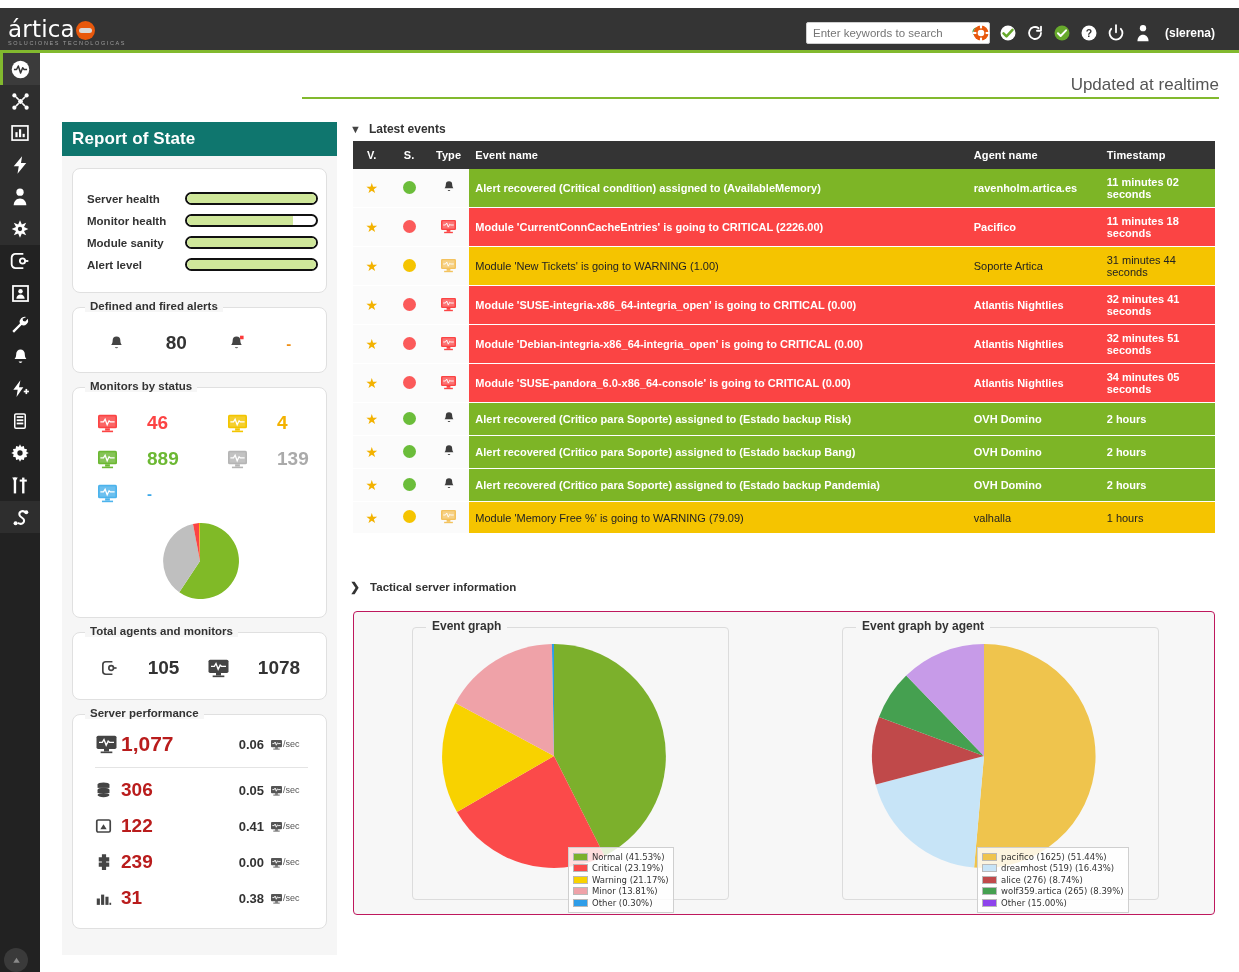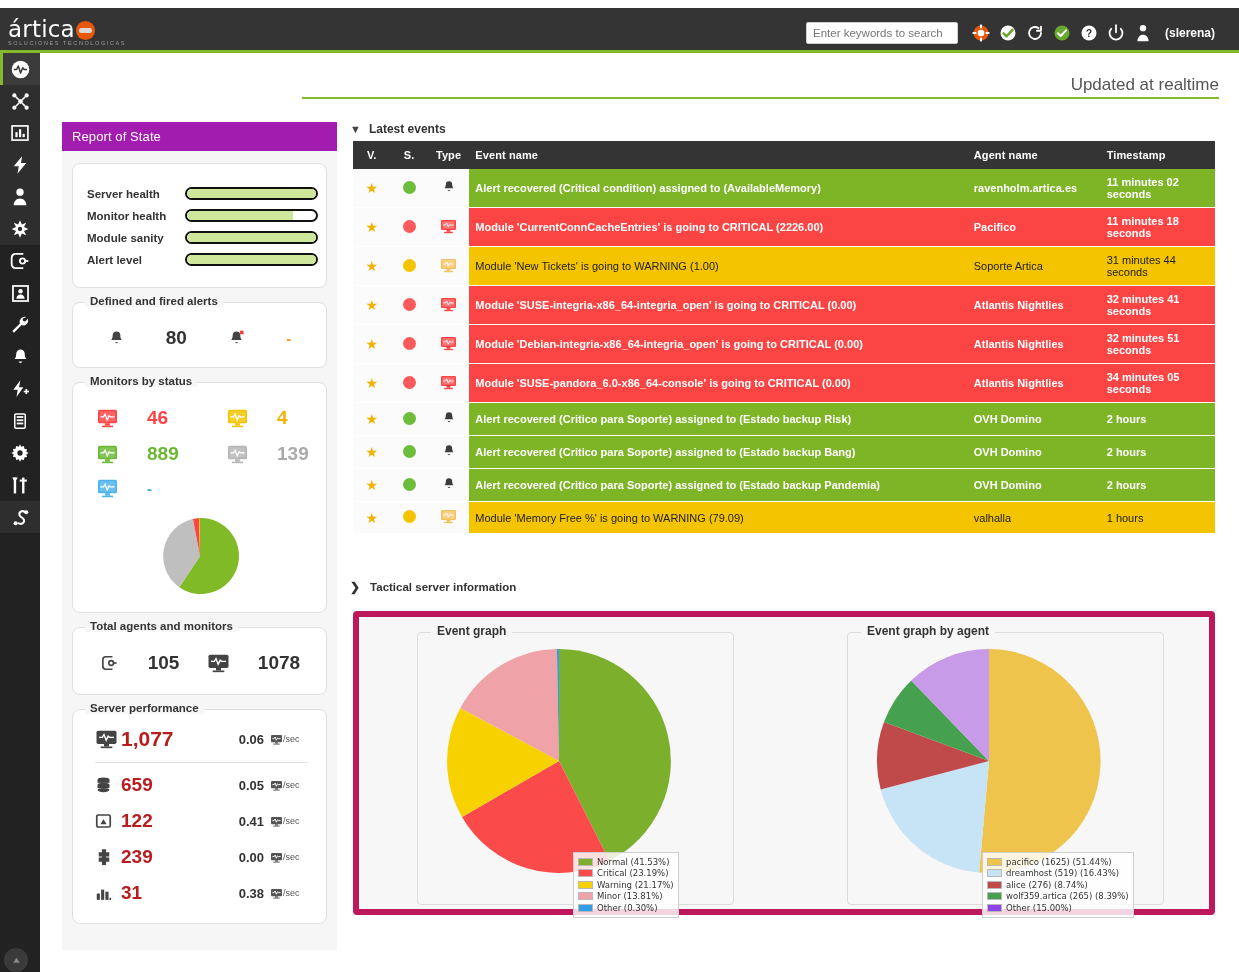--- a/index.html
+++ b/index.html
@@ -28,21 +28,21 @@
   }
   .logo-ball:after {
     content:""; position:absolute; left:3px; top:7px; width:13px; height:5px;
     border-radius:3px; background:#d9d9d9;
   }
   .logo-sub {
     font-size: 5.5px; color: #9d9d9d; letter-spacing: 1.6px; margin-top: -2px;
     font-family: "Liberation Sans", sans-serif;
   }
   .searchbox {
-    position: absolute; left: 806px; top: 14px; width: 152px; height: 22px;
+    position: absolute; left: 806px; top: 14px; width: 184px; height: 22px;
     background: #fff; border: 1px solid #cfcfcf; border-radius: 2px;
     display: flex; align-items: center; padding: 0 4px 0 6px;
   }
   .searchbox input {
     border: none; outline: none; flex: 1; font-size: 11.5px; color: #888;
     font-family: "Liberation Sans", sans-serif; background: transparent;
   }
   .hdr-icons {
     position: absolute; left: 972px; top: 14px; height: 22px;
     display: flex; align-items: center; gap: 9px;
@@ -91,21 +91,21 @@
   .tab-underline {
     position:absolute; left:262px; top:44px; width:917px; height:2px;
     background:#82b92e;
   }
 
   
   .ros {
     position:absolute; left:22px; top:69px; width:275px;
   }
   .ros-head {
-    background:#a21caf; color:#fff; font-size:13px; font-weight:normal;
+    background:#0f766e; color:#fff; font-size:17px; font-weight:bold;
     padding:7px 10px; letter-spacing:.1px;
   }
   .ros-body { background:#f6f6f6; padding:12px 10px 12px 10px; }
   .fieldset {
     border:1px solid #e0e0e0; border-radius:8px; background:#fff;
     padding:10px 8px 12px 8px; margin-bottom:14px; position:relative;
   }
   .fieldset > legend, .fs-title {
     font-size:11.5px; font-weight:bold; color:#333;
     position:absolute; top:-8px; left:12px; background:#f6f6f6; padding:0 5px;
@@ -191,21 +191,21 @@
   
   .tsi {
     position:absolute; left:310px; top:527px;
     font-size:11.5px; font-weight:bold; color:#333;
     display:flex; align-items:center; gap:10px;
   }
   .tsi .caret { font-size:12px; color:#333; }
 
   .graphs {
     position:absolute; left:313px; top:558px; width:862px; height:304px;
-    background:#f7f7f7; border:6px solid #be185d; border-radius:4px;
+    background:#f7f7f7; border:1px solid #be185d; border-radius:4px;
   }
   .gfs {
     position:absolute; top:15px; width:317px; height:273px;
     border:1px solid #dcdcdc; border-radius:4px; background:transparent;
   }
   .gfs.left { left:58px; }
   .gfs.right { left:488px; }
   .gfs-title {
     position:absolute; top:-9px; left:13px; background:#f7f7f7; padding:0 6px;
     font-size:12px; font-weight:bold; color:#333;
@@ -553,21 +553,21 @@
         <div class="perf-row">
           <span class="perf-icon">
             <svg width="17" height="18" viewBox="0 0 24 24">
               <ellipse cx="12" cy="4.4" rx="8.4" ry="3" fill="#444"></ellipse>
               <rect x="3.6" y="4.4" width="16.8" height="4.6" fill="#444"></rect>
               <ellipse cx="12" cy="11.8" rx="8.4" ry="3" fill="#444"></ellipse>
               <rect x="3.6" y="11.8" width="16.8" height="4.6" fill="#444"></rect>
               <ellipse cx="12" cy="19.2" rx="8.4" ry="3" fill="#444"></ellipse>
             </svg>
           </span>
-          <span class="perf-num">659</span>
+          <span class="perf-num">306</span>
           <span class="perf-rate">0.05</span>
           <span class="perf-unit">
             <svg width="13" height="11" viewBox="0 0 26 24">
               <rect x="1" y="2" width="24" height="16" rx="2" fill="#555"></rect>
               <path d="M4 10h4l2-3.4 2.6 7 2.4-5 1.6 1.4H22" fill="none" stroke="#fff" stroke-width="2"></path>
               <rect x="10" y="18" width="6" height="3" fill="#555"></rect>
                 <rect x="6" y="21" width="14" height="2" fill="#555"></rect>
             </svg>
             <span>/sec</span>
           </span>

